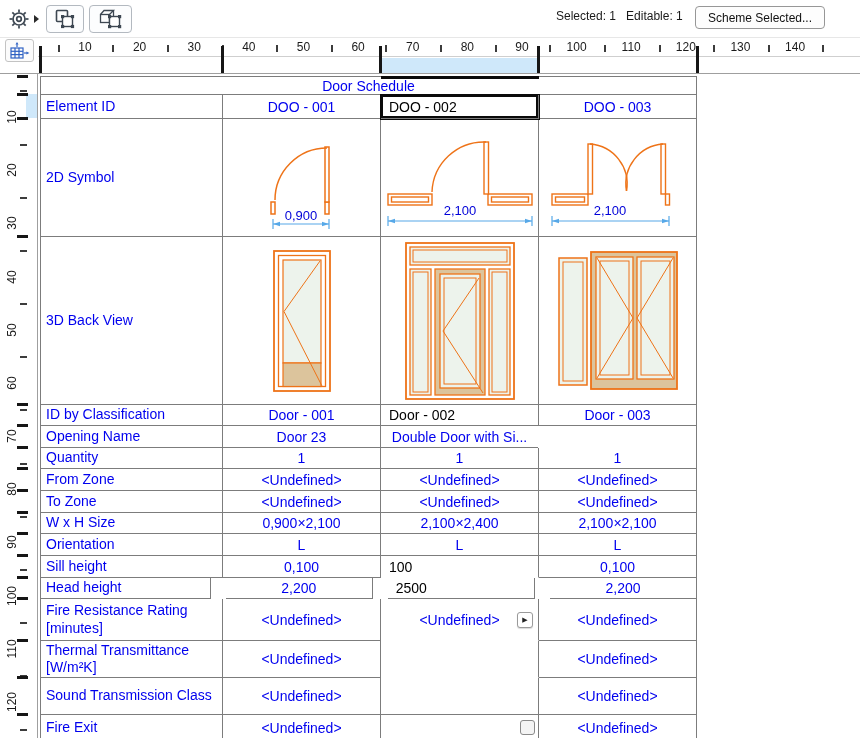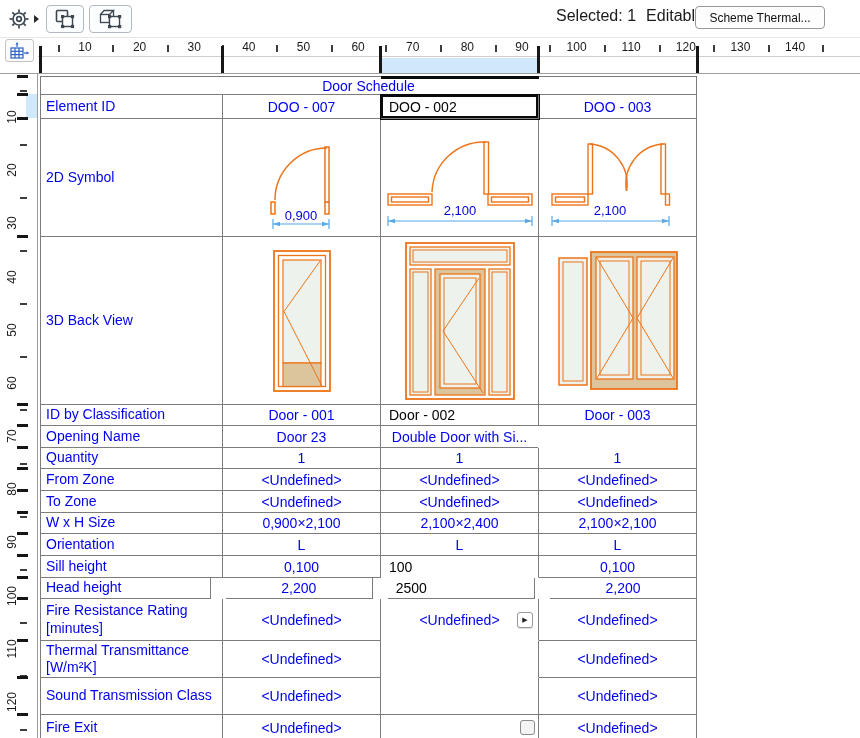--- a/index.html
+++ b/index.html
@@ -3,21 +3,21 @@
 <meta charset="utf-8">
 <style>
 *{margin:0;padding:0;box-sizing:border-box}
 html,body{background:#fff}
 #app{position:relative;width:860px;height:738px;background:#fff;font-family:"Liberation Sans",sans-serif;overflow:hidden;color:#111}
 
 .toolbar{position:absolute;left:0;top:0;width:860px;height:38px;background:#fff;border-bottom:1px solid #e7e7e7}
 .gearbtn{position:absolute;left:7px;top:6px;width:36px;height:26px;background:none;border:none;display:flex;align-items:center;gap:2px;cursor:pointer}
 .toolbtn{position:absolute;top:5px;height:28px;background:#fcfdfe;border:1px solid #b3b9c0;border-radius:4px;display:flex;align-items:center;justify-content:center;cursor:pointer}
 .b1{left:46px;width:38px}.b2{left:89px;width:43px}
-.status{position:absolute;left:556px;top:0;height:32px;display:flex;align-items:center;gap:10px;font-size:16px;color:#1a1a1a}
+.status{position:absolute;left:556px;top:0;height:32px;display:flex;align-items:center;gap:10px;font-size:12px;color:#1a1a1a}
 .scheme-btn{position:absolute;left:695px;top:6px;width:130px;height:23px;border:1px solid #979797;border-radius:4px;background:#fdfdfd;font-size:12px;font-family:inherit;color:#111;cursor:pointer}
 
 .corner-btn{position:absolute;left:5px;top:39px;width:29px;height:23px;border:1px solid #c3c3c3;border-radius:3px;background:#fbfbfb;display:flex;align-items:center;justify-content:center;cursor:pointer}
 .hnum{position:absolute;top:40px;transform:translateX(-50%);font-size:12px;color:#1a1a1a;line-height:14px}
 .htick{position:absolute;top:45px;width:2px;height:7px;background:#3c3c3c}
 .hbound{position:absolute;top:46px;width:3px;height:27px;background:#161616}
 .vnum{position:absolute;left:2px;width:20px;height:14px;display:flex;align-items:center;justify-content:center;transform:rotate(-90deg);font-size:12px;color:#1a1a1a}
 .vtick{position:absolute;left:20px;width:7px;height:2px;background:#3c3c3c}
 .vbound{position:absolute;left:17px;width:11px;height:3px;background:#161616}
 .hdivider{position:absolute;left:38px;top:56px;width:822px;height:1px;background:#cfcfcf}
@@ -102,21 +102,21 @@
             <rect x="20" y="7" width="3.2" height="3.2"></rect>
           <rect x="10" y="17" width="3.2" height="3.2"></rect>
             <rect x="20" y="17" width="3.2" height="3.2"></rect>
         </g>
       </svg>
     </button>
     <div class="status">
       <span>Selected: 1</span>
       <span>Editable: 1</span>
     </div>
-    <button class="scheme-btn">Scheme Thermal...</button>
+    <button class="scheme-btn">Scheme Selected...</button>
   </div>
 
   <button class="corner-btn">
     <svg width="21" height="18" viewBox="0 0 21 18">
       <g stroke="#2f62c4" stroke-width="1.2" fill="none">
         <rect x="2" y="6" width="12" height="10"></rect>
         <line x1="2" y1="9.3" x2="14" y2="9.3"></line>
           <line x1="2" y1="12.6" x2="14" y2="12.6"></line>
         <line x1="6" y1="6" x2="6" y2="16"></line>
           <line x1="10" y1="6" x2="10" y2="16"></line>
@@ -219,21 +219,21 @@
   <div class="table">
     <div class="selmark"></div>
 
     <div class="trow titlerow">
       <div class="cell titlecell">Door Schedule</div>
     </div>
 
     <div class="trow headerrow">
       <div class="cell label">Element ID</div>
       <div class="cell c1">
-          <span>DOO - 007</span>
+          <span>DOO - 001</span>
         </div>
       <div class="cell c2 selcell">
           <span>DOO - 002</span>
         </div>
       <div class="cell c3">
           <span>DOO - 003</span>
         </div>
     </div>
 
     <div class="trow r2d">

